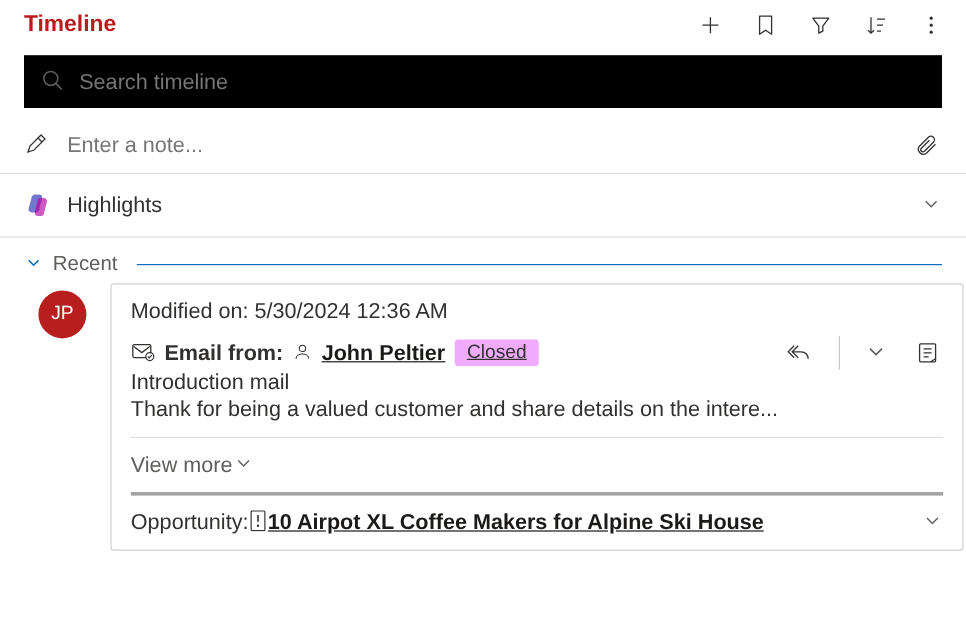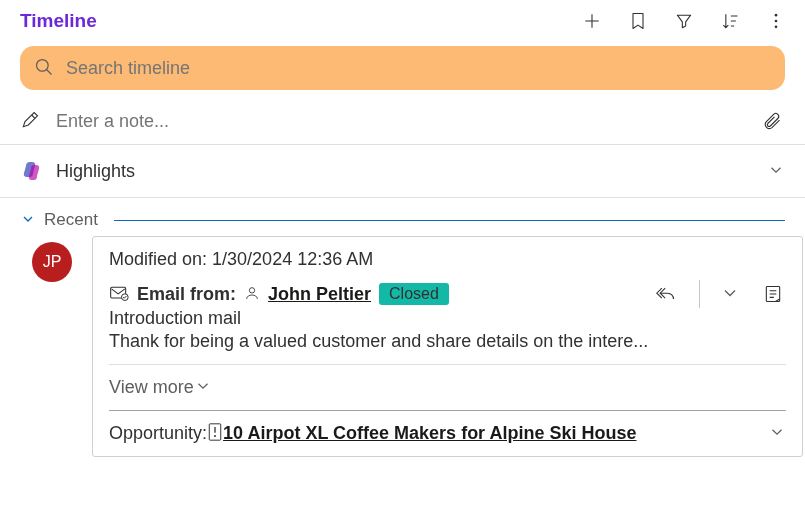--- a/index.html
+++ b/index.html
@@ -14,47 +14,47 @@
     }
     .header {
       display: flex;
       align-items: center;
       justify-content: space-between;
       padding: 8px 16px 8px 20px;
     }
     .header-title {
       font-size: 19px;
       font-weight: 600;
-      color: #6d28d9;
+      color: #b91c1c;
     }
     .header-actions {
       display: flex;
       gap: 20px;
       align-items: center;
     }
     .icon-btn {
       width: 26px;
       height: 26px;
       display: flex;
       align-items: center;
       justify-content: center;
       cursor: pointer;
       color: #323130;
     }
     .icon-btn svg { width: 20px; height: 20px; stroke: #323130; fill: none; stroke-width: 1.3; }
     .more-icon svg { fill: #323130; stroke: none; }
     .search-bar {
       margin: 4px 20px 8px 20px;
-      background: #fdba74;
+      background: #000000;
       height: 44px;
       display: flex;
       align-items: center;
       padding: 0 14px;
       gap: 12px;
-      border-radius: 14px;
+      border-radius: 0;
     }
     .search-bar svg { width: 20px; height: 20px; stroke: #605e5c; fill: none; stroke-width: 1.5; }
     .search-input {
       border: none;
       background: transparent;
       font-size: 18px;
       color: #605e5c;
       flex: 1;
       outline: none;
     }
@@ -123,44 +123,45 @@
     .card-inner { padding: 12px 16px 0 16px; }
     .modified { font-size: 18px; color: #323130; margin-bottom: 10px; }
     .email-line {
       display: flex; align-items: center; gap: 8px;
     }
     .email-icon svg { width: 20px; height: 18px; }
     .email-from-label { font-size: 18px; font-weight: 600; color: #323130; }
     .person-icon svg { width: 16px; height: 16px; stroke: #323130; fill: none; stroke-width: 1.3; }
     .email-name { font-size: 18px; font-weight: 600; text-decoration: underline; color: #1b1a19; }
     .status-badge {
-      background: #14b8a6;
+      background: #f0abfc;
       border-radius: 3px;
       padding: 2px 10px;
       font-size: 16px;
       color: #323130;
+      text-decoration: underline;
     }
     .email-actions {
       margin-left: auto;
       display: flex;
       align-items: center;
       gap: 20px;
     }
     .email-actions .divider { width:1px; height:28px; background:#c8c6c4; }
     .email-actions svg { width: 20px; height: 20px; }
     .subject { font-size: 18px; color: #323130; margin-bottom: 2px; }
     .preview { font-size: 18px; color: #323130; white-space: nowrap; overflow: hidden; text-overflow: ellipsis; margin-bottom: 12px; }
     .viewmore-row {
       border-top: 1px solid #e1dfdd;
       display: flex; align-items: center; justify-content: flex-start;
       padding: 12px 0;
     }
     .viewmore { font-size: 18px; color: #605e5c; }
     .opp-row {
-      border-top: 1px solid #a3a3a3;
+      border-top: 3px solid #a3a3a3;
       display: flex; align-items: center; gap: 0;
       padding: 12px 0;
     }
     .opp-label { font-size: 18px; color: #323130; }
     .priority-icon svg { width: 16px; height: 18px; }
     .opp-link { font-size: 18px; font-weight: 600; text-decoration: underline; color: #1b1a19; flex:1; white-space:nowrap; overflow:hidden; text-overflow:ellipsis; }
   </style>
 </head>
 <body>
 
@@ -246,21 +247,21 @@
   <div class="recent-label">Recent</div>
   <div class="recent-line"></div>
 </div>
 
 <div class="card-wrap">
   <div class="avatar">JP</div>
   <div class="card">
     <div class="card-inner">
       <div class="modified">
         <span>Modified on:</span>
-        <span>1/30/2024 12:36 AM</span>
+        <span>5/30/2024 12:36 AM</span>
       </div>
 
       <div class="email-line">
         <span class="email-icon">
           <svg viewBox="0 0 24 20">
               <rect x="2" y="3" width="18" height="13" rx="1.5" fill="none" stroke="#323130" stroke-width="1.3"></rect>
               <path d="M3 5l8 6 8-6" fill="none" stroke="#323130" stroke-width="1.3"></path>
               <circle cx="19" cy="15" r="4" fill="#fff" stroke="#323130" stroke-width="1.2"></circle>
               <path d="M17 15l1.3 1.3L21 13.5" fill="none" stroke="#323130" stroke-width="1.2"></path>
             </svg>

